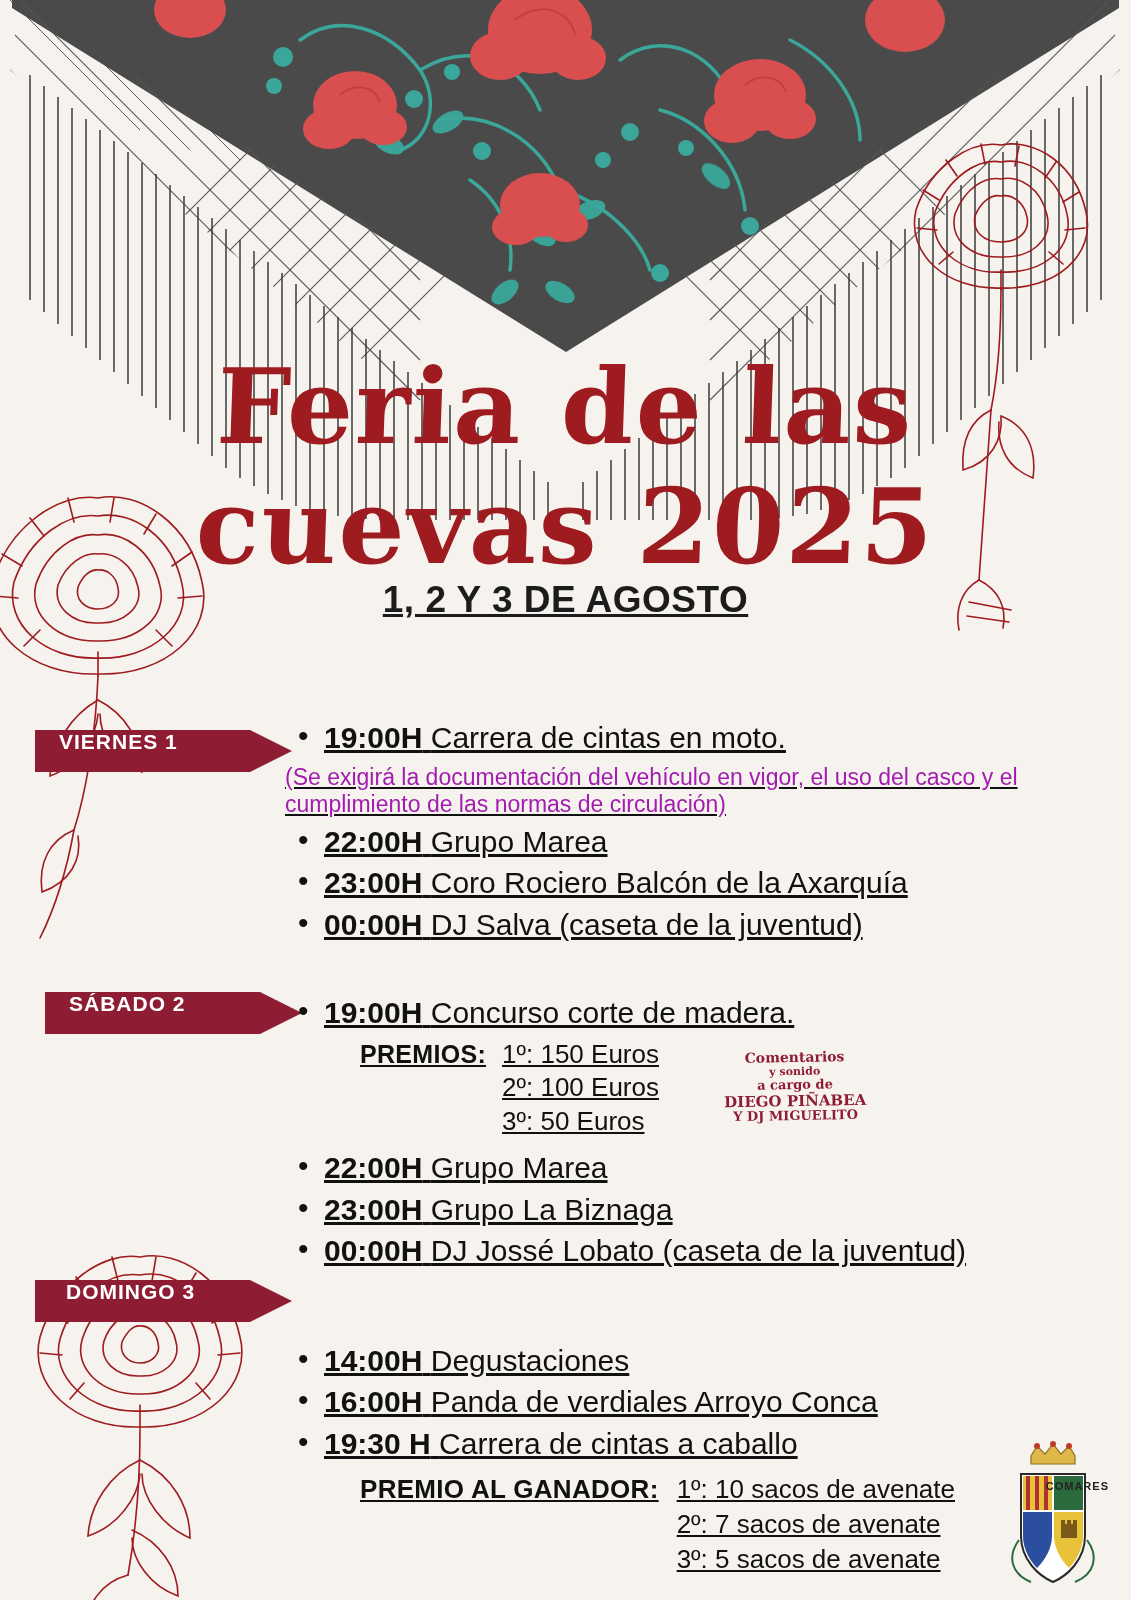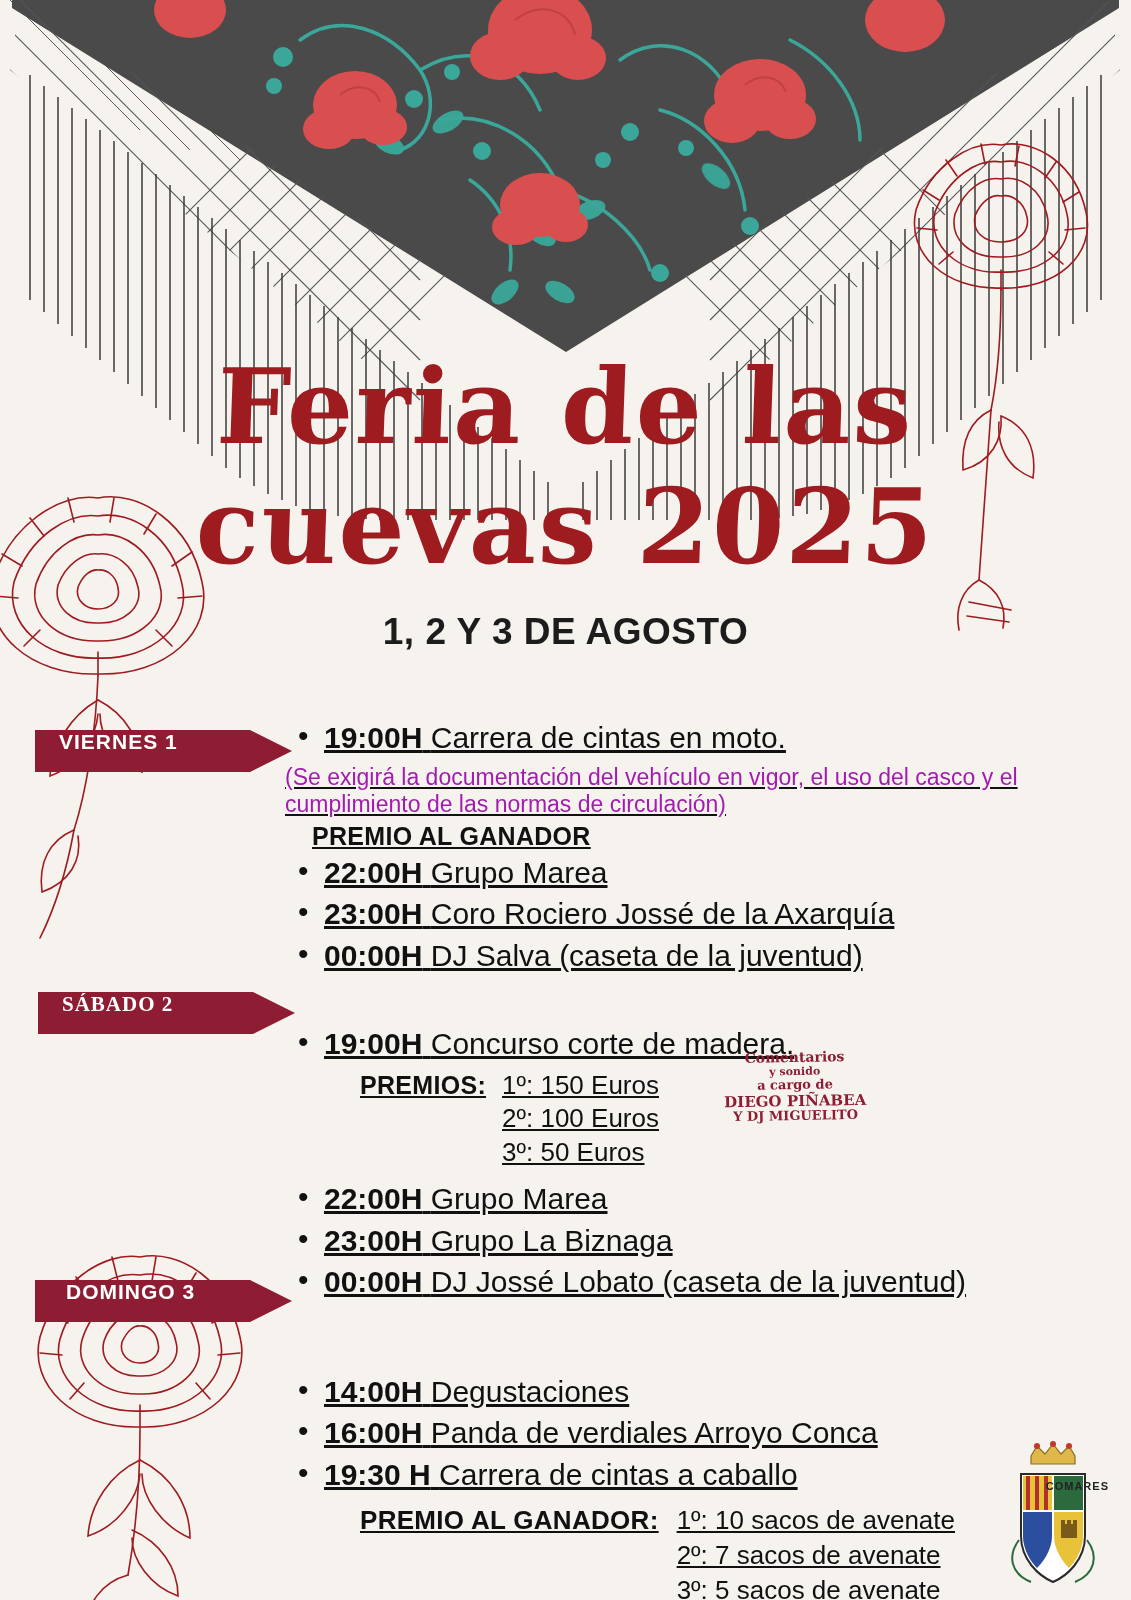--- a/index.html
+++ b/index.html
@@ -47,26 +47,27 @@
   .title-line.l1 {
     font-size: 104px;
     transform: skewX(-2deg);
   }
   .title-line.l2 {
     font-size: 104px;
     margin-top: 16px;
     transform: skewX(-2deg);
   }
   .subtitle {
-    margin-top: 32px;
+    margin-top: 0;
     font-family: "Liberation Sans", sans-serif;
     font-size: 37px;
     font-weight: 700;
     color: #1c1c1c;
     letter-spacing: 0.5px;
+    text-decoration: underline;
   }
 
   
   .banner {
     position: absolute;
     height: 42px;
     background: #8e1d33;
     color: #ffffff;
     font-size: 21px;
     font-weight: 700;
@@ -79,21 +80,21 @@
     position: absolute;
     right: -42px;
     top: 0;
     width: 0;
     height: 0;
     border-top: 21px solid transparent;
     border-bottom: 21px solid transparent;
     border-left: 42px solid #8e1d33;
   }
   .banner.b1 { left: 35px; top: 730px; width: 215px; }
-  .banner.b2 { left: 38px; top: 992px; width: 215px; font-family: Liberation Serif, serif; }
+  .banner.b2 { left: 45px; top: 992px; width: 215px; }
   .banner.b3 { left: 35px; top: 1280px; width: 215px; padding-left: 31px; }
 
   
   .program {
     position: absolute;
     left: 290px;
     top: 718px;
     width: 810px;
     color: #111111;
   }
@@ -557,29 +558,28 @@
   <div class="program">
 
     <div class="day">
       <ul class="items">
         <li>
           <span class="t">19:00H</span>
           <span>Carrera de cintas en moto.</span>
         </li>
       </ul>
       <div class="note">(Se exigirá la documentación del vehículo en vigor, el uso del casco y el cumplimiento de las normas de circulación)</div>
-      <div class="award-head">PREMIO AL GANADOR</div>
       <ul class="items">
         <li>
           <span class="t">22:00H</span>
           <span>Grupo Marea</span>
         </li>
         <li>
           <span class="t">23:00H</span>
-          <span>Coro Rociero Jossé de la Axarquía</span>
+          <span>Coro Rociero Balcón de la Axarquía</span>
         </li>
         <li>
           <span class="t">00:00H</span>
           <span>DJ Salva (caseta de la juventud)</span>
         </li>
       </ul>
     </div>
 
     <div class="spacer-m"></div>
 

